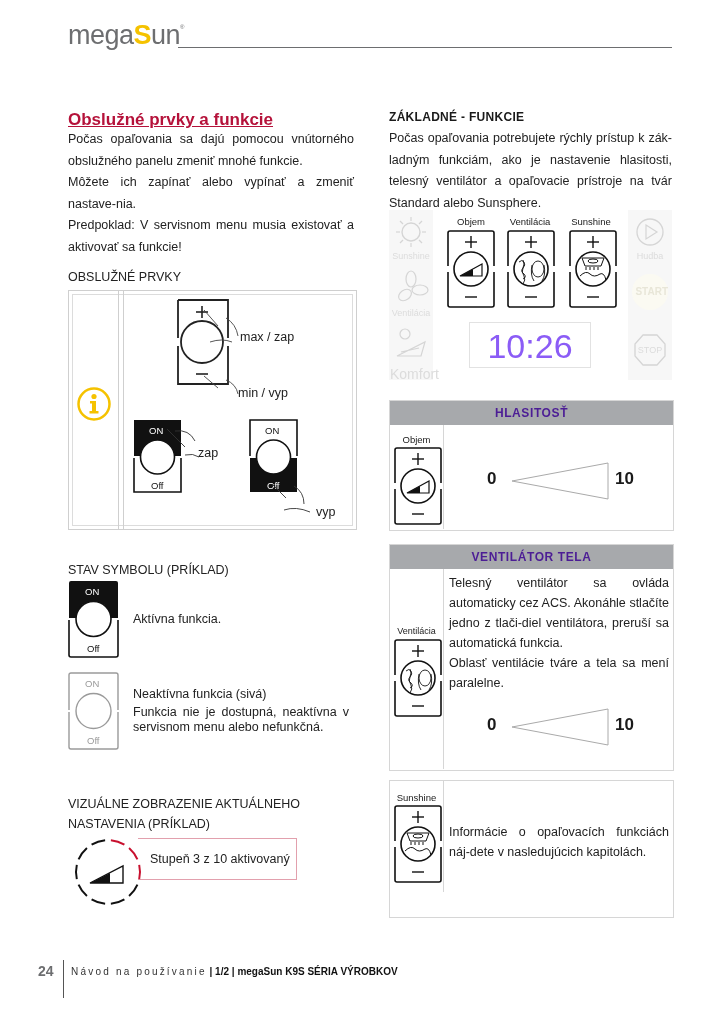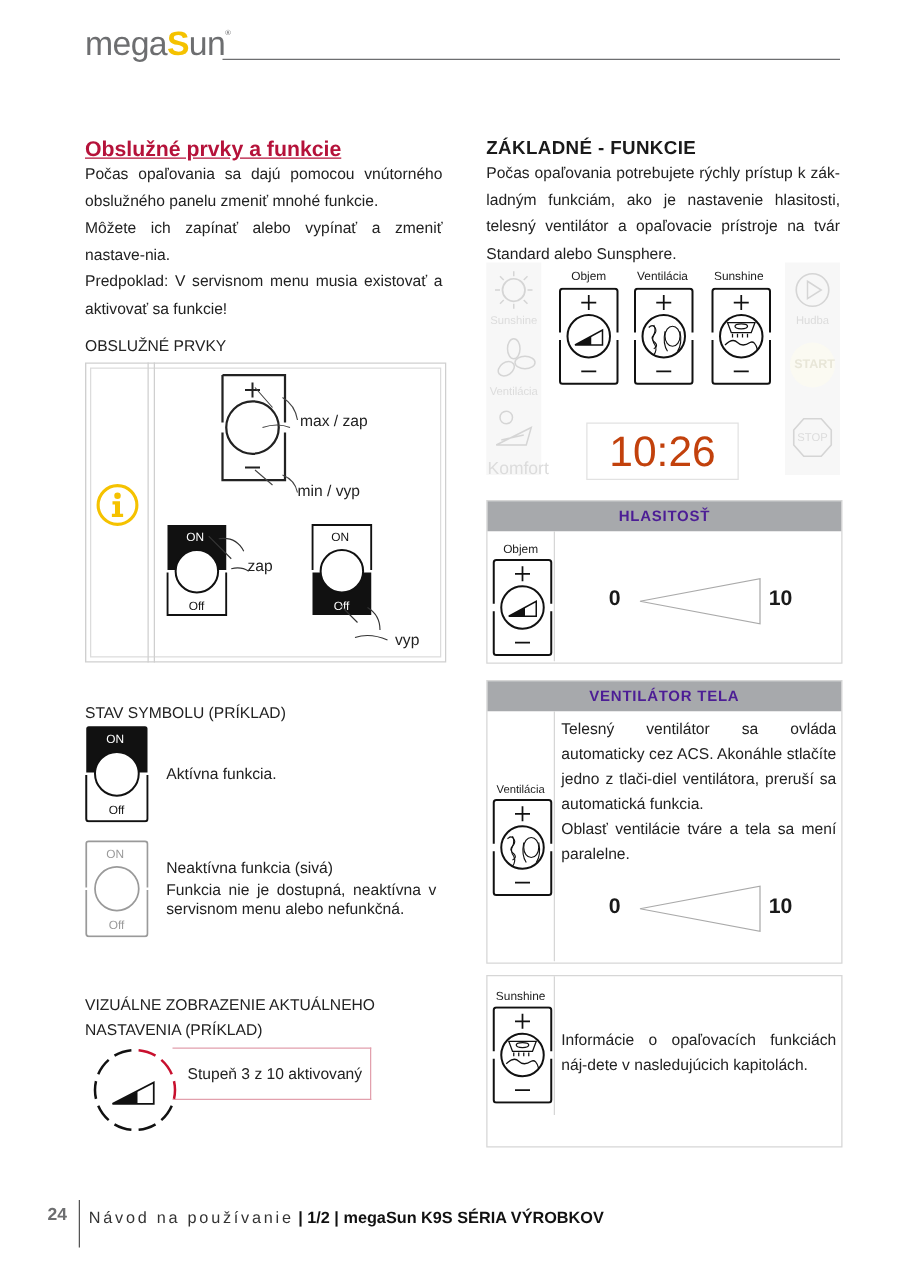--- a/index.html
+++ b/index.html
@@ -13,33 +13,33 @@
   
   .title{left:68px;top:110px;font-size:17px;font-weight:bold;color:#b5123a;text-decoration:underline;}
   .para{left:68px;width:286px;font-size:12.5px;line-height:21.5px;text-align:justify;color:#222;}
   .sec{font-size:12.5px;color:#222;}
   
   .dbox{left:68px;top:290px;width:287px;height:238px;border:1px solid #cfcfcf;box-shadow:inset 0 0 0 3px #fff, inset 0 0 0 4px #dcdcdc;}
   .dsplit{left:118px;top:290px;width:4px;height:240px;border-left:1px solid #cfcfcf;border-right:1px solid #cfcfcf;}
   .lbl{font-size:12.5px;color:#222;}
   .tiny{font-size:9.5px;}
   
-  .rhead{left:389px;top:110px;font-size:15px;font-weight:bold;letter-spacing:0.3px;}
+  .rhead{left:389px;top:110px;font-size:12px;font-weight:bold;letter-spacing:0.3px;}
   .rpara{left:389px;top:128px;width:283px;font-size:12.5px;line-height:21.5px;text-align:justify;color:#222;}
   .fade{color:#dcdcdc;}
   .card{position:absolute;left:389px;width:283px;border:1px solid #d6d6d6;background:#fff;}
   .cardhead{height:24px;background:#a7a9ac;color:#4c1d95;font-weight:bold;font-size:12px;letter-spacing:0.6px;text-align:center;line-height:25px;}
   .cardbody{position:relative;}
   .cardleft{position:absolute;left:0;top:0;bottom:0;width:53px;border-right:1px solid #d6d6d6;}
   .cardtext{position:absolute;left:59px;right:4px;font-size:12.5px;line-height:20px;text-align:justify;color:#222;}
   .big{font-size:17px;font-weight:bold;}
   
   .pnum{left:38px;top:963px;font-size:14px;font-weight:bold;color:#6d6e70;}
   .fvline{left:63px;top:960px;width:1px;height:38px;background:#555;}
-  .ftext{left:71px;top:966px;font-size:13px;color:#333;}
+  .ftext{left:71px;top:966px;font-size:10px;color:#333;}
   .ftext .sp{letter-spacing:2.2px;}
   .ftext b{color:#111;}
 </style>
 </head>
 <body>
 
 <div class="abs logo"><span>mega</span><span class="s">S</span><span>un</span><sup>®</sup></div>
 <div class="abs header-rule"></div>
 
 <div class="abs title">Obslužné prvky a funkcie</div>
@@ -221,21 +221,21 @@
       <line x1="19" y1="12" x2="31" y2="12" stroke="#111" stroke-width="1.4"></line>
       <line x1="19" y1="67" x2="31" y2="67" stroke="#111" stroke-width="1.4"></line>
       <g fill="none" stroke="#111" stroke-width="1">
         <path d="M14 28 H36 L33 36 H17 Z"></path>
         <ellipse cx="25" cy="31" rx="5" ry="2"></ellipse>
         <path d="M18 37 V40 M22 37 V40 M26 37 V40 M30 37 V40"></path>
         <path d="M12 46 q6 -6 10 -2 q4 4 10 0 q4 -2 6 6"></path>
       </g>
     </svg></div>
 
-<div class="abs" style="left:469px;top:338px;width:120px;height:44px;border:1px solid #e2e2e2;color:#c2410c;font-size:34px;text-align:center;line-height:46px;">10:26</div>
+<div class="abs" style="left:469px;top:322px;width:120px;height:44px;border:1px solid #e2e2e2;color:#8b5cf6;font-size:34px;text-align:center;line-height:46px;">10:26</div>
 
 <div class="card" style="top:400px;height:129px;">
   <div class="cardhead">HLASITOSŤ</div>
   <div class="cardbody" style="height:104px;">
     <div class="cardleft">
       <div class="abs" style="left:0;top:9px;width:53px;font-size:9.5px;text-align:center;">Objem</div>
       <div class="abs" style="left:3px;top:22px;"><svg width="50" height="78" class="ctrl">
             <path d="M2 36 V3 Q2 1 4 1 H46 Q48 1 48 3 V36 M2 42 V75 Q2 77 4 77 H46 Q48 77 48 75 V42" fill="#fff" stroke="#111" stroke-width="1.6"></path>
             <circle cx="25" cy="39" r="17" fill="#fff" stroke="#111" stroke-width="1.6"></circle>
             <line x1="25" y1="6" x2="25" y2="18" stroke="#111" stroke-width="1.4"></line>

